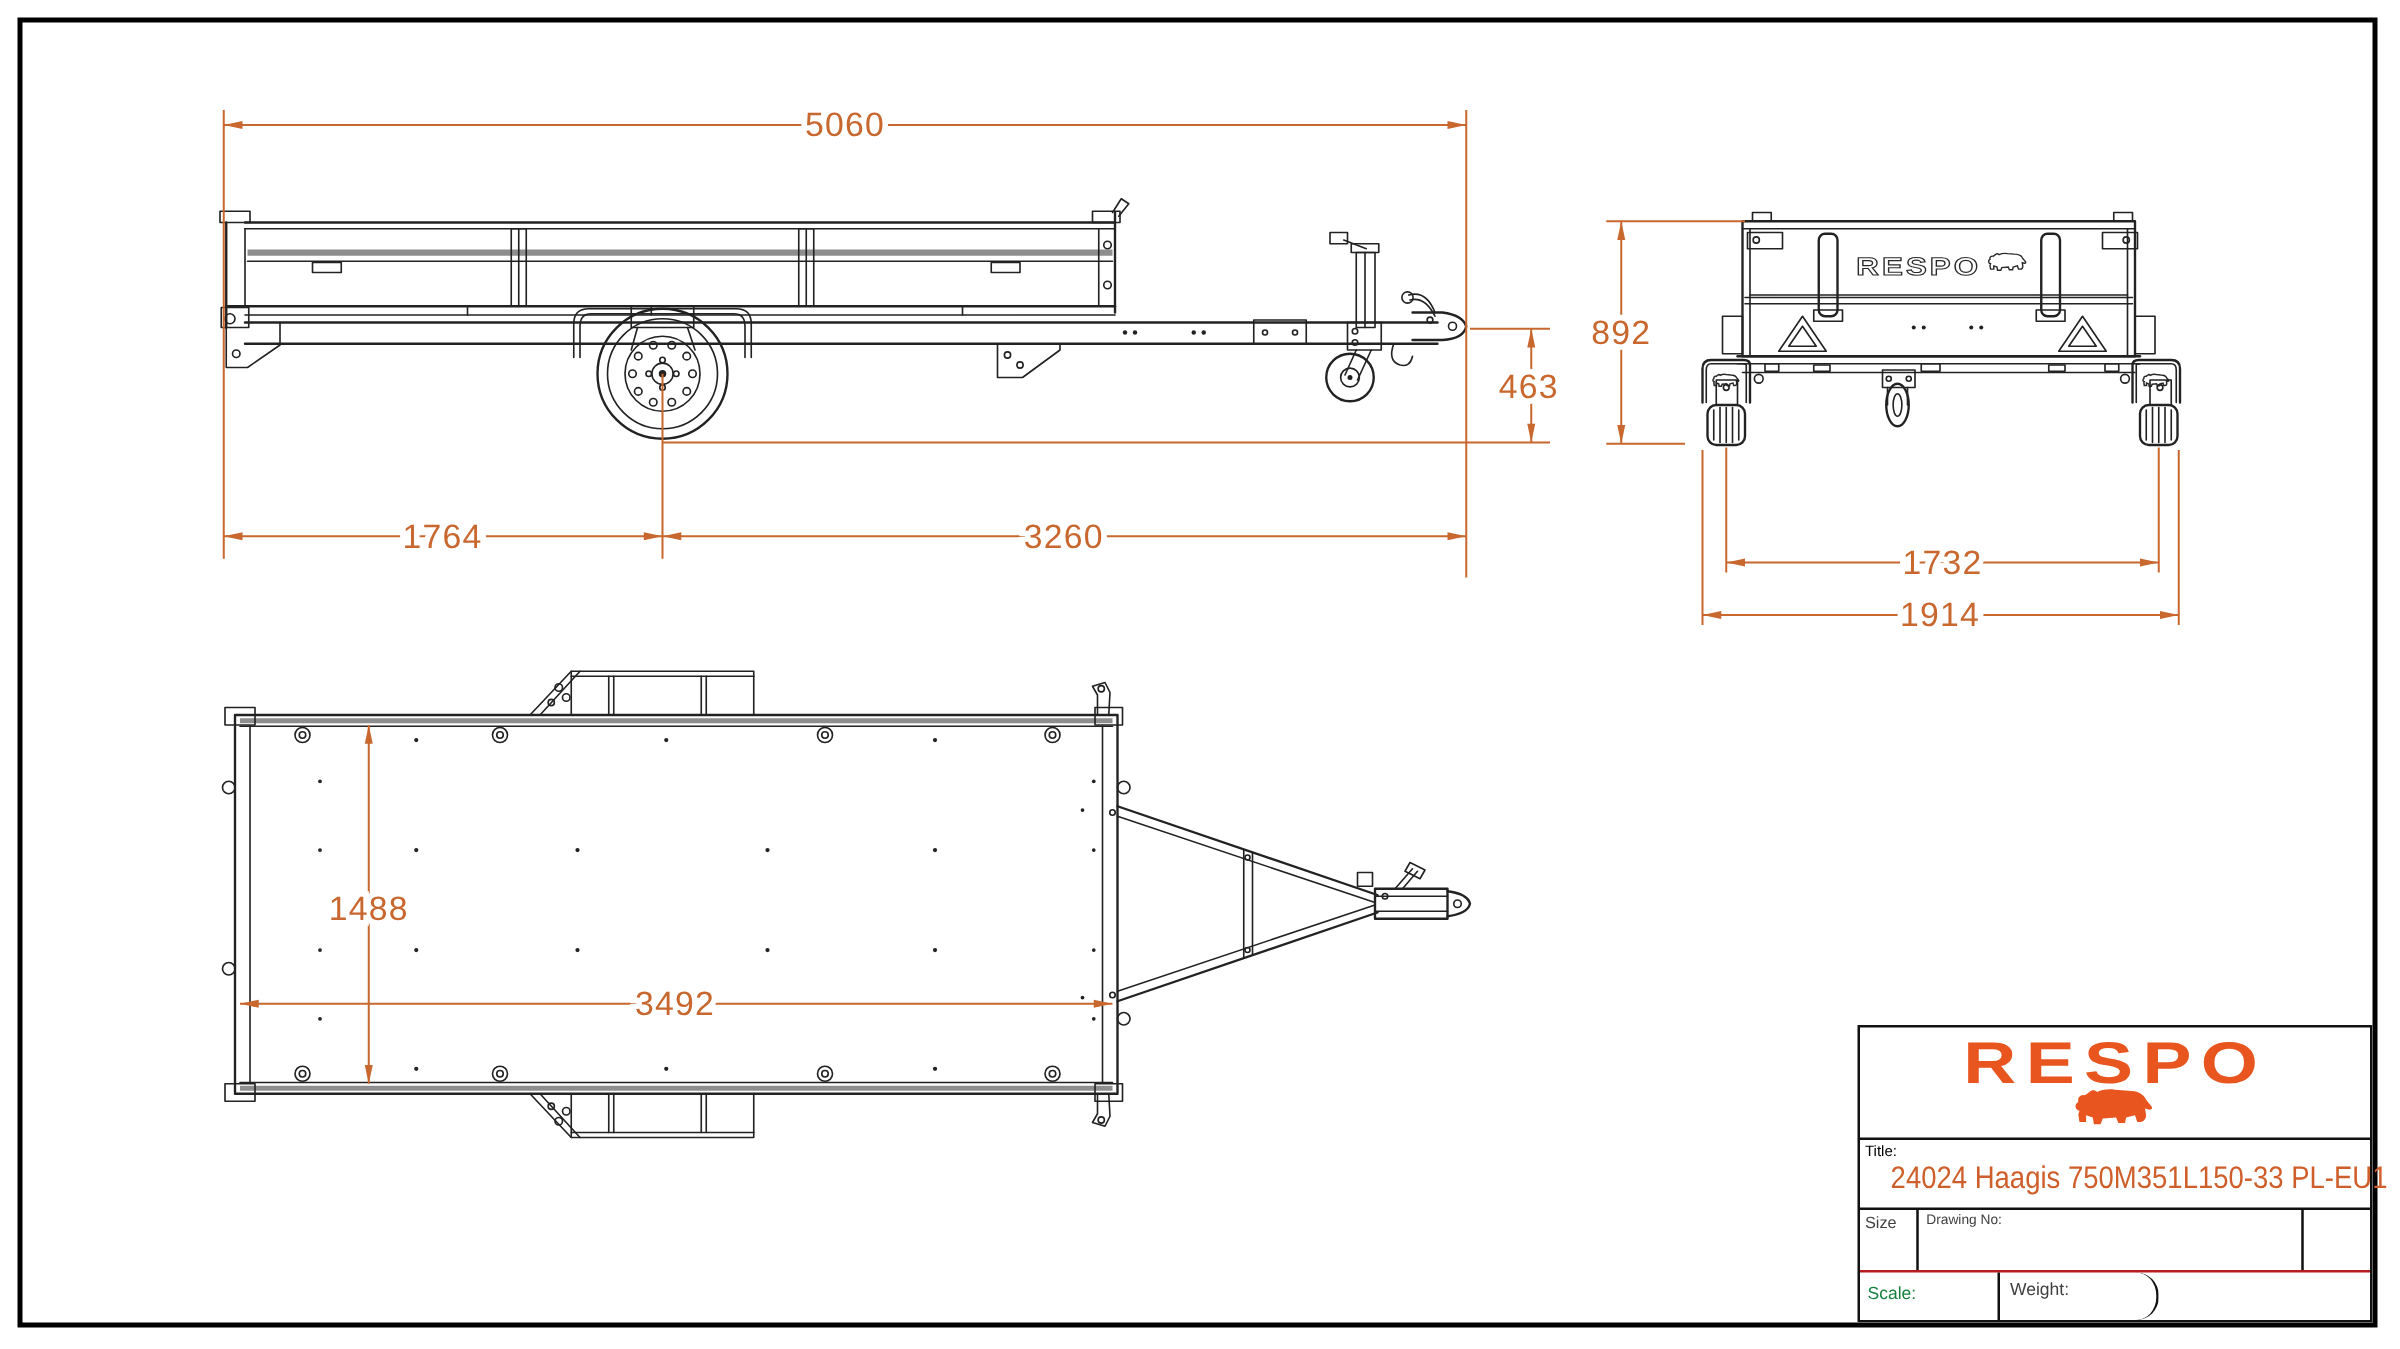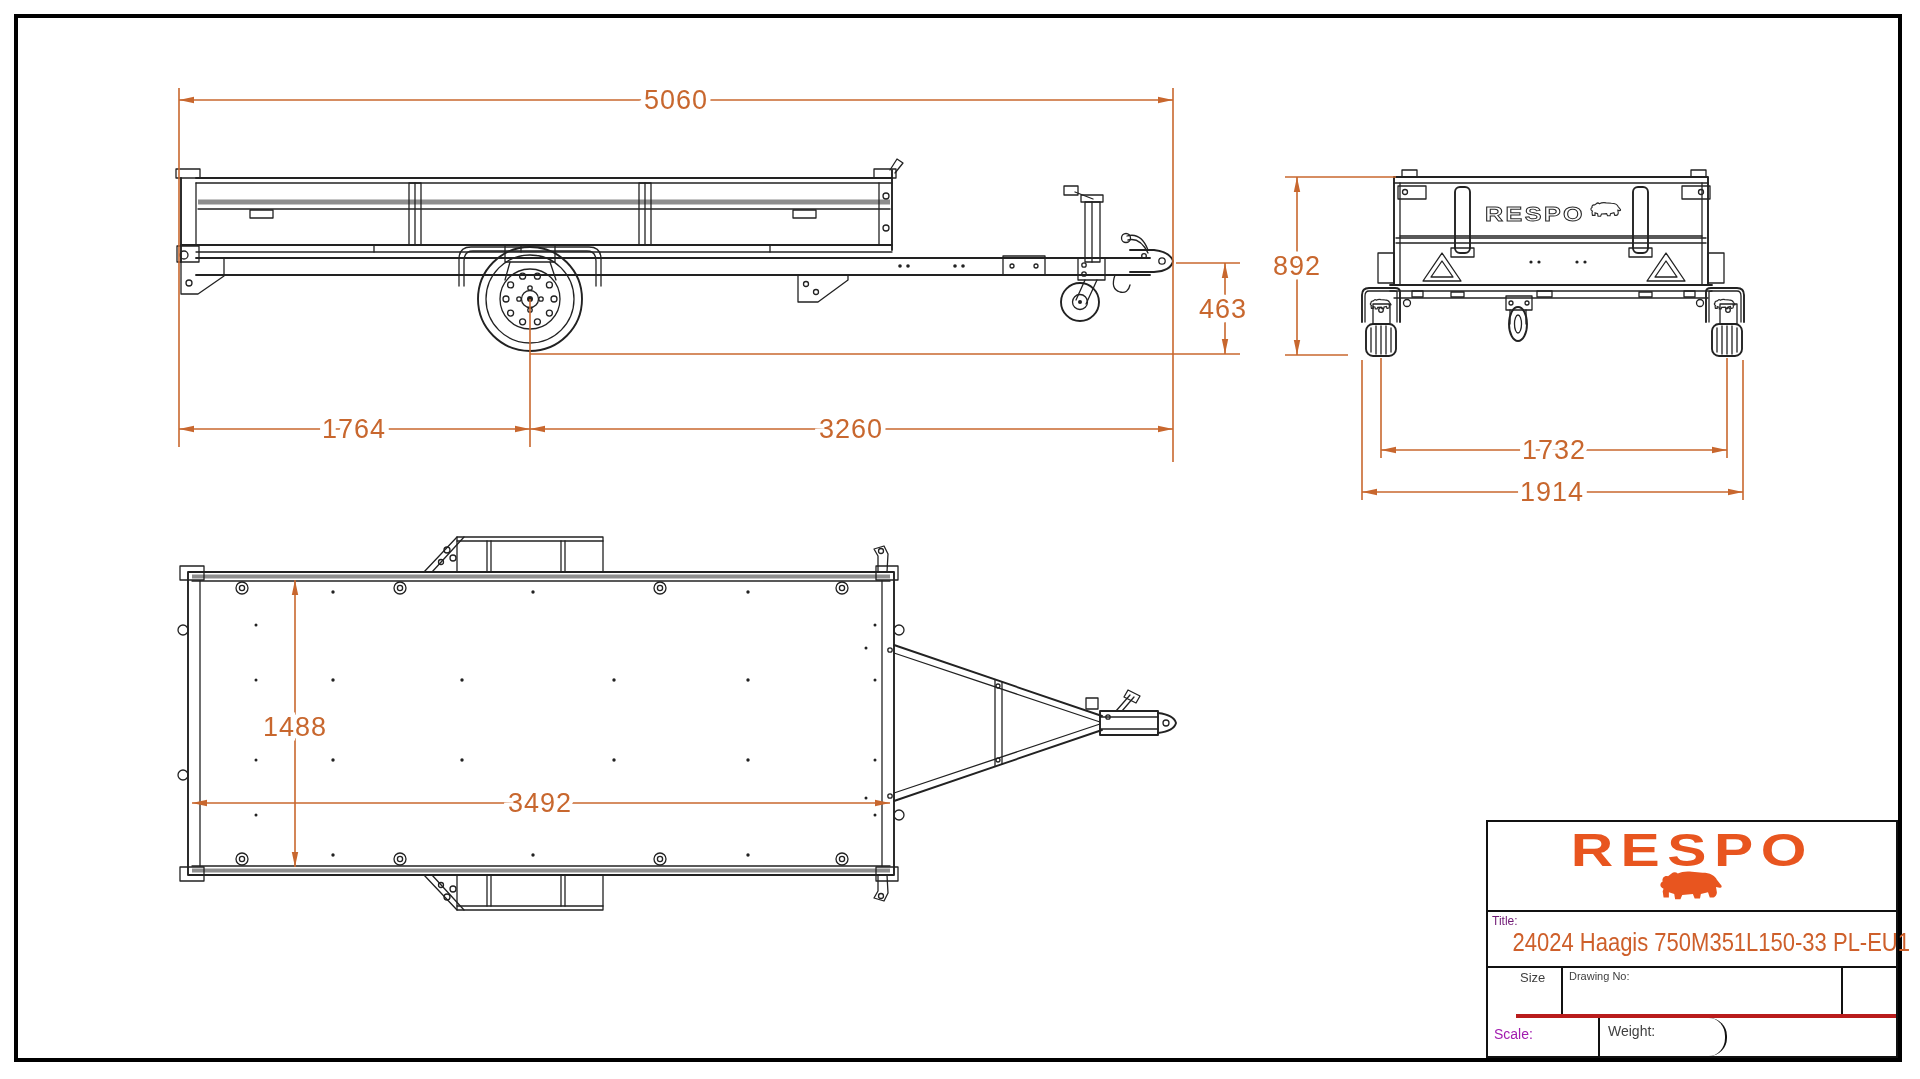--- a/index.html
+++ b/index.html
@@ -30,31 +30,31 @@
   
   .titleblock { position:absolute; left:1486px; top:820px; width:412px; height:238px;
                 background:#fff; border:2px solid #111; box-sizing:border-box;
                 display:flex; flex-direction:column; }
   .tb-logo { height:88px; border-bottom:2px solid #111; display:flex; flex-direction:column;
              align-items:center; justify-content:center; }
   .tb-brand { font-size:47px; font-weight:900; letter-spacing:6px; color:#e8551f;
               line-height:0.85; transform:scaleX(1.25); }
   .tb-bull { height:32px; margin-top:1px; }
   .tb-title-row { height:56px; border-bottom:2px solid #111; position:relative; box-sizing:border-box; }
-  .tb-title-label { position:absolute; left:4px; top:2px; font-size:12px; color:#701a75; }
+  .tb-title-label { position:absolute; left:4px; top:2px; font-size:12px; color:#000000; }
   .tb-title { text-align:center; padding-top:16px; font-size:25px; color:#ce5f2a;
               white-space:nowrap; transform:scaleX(0.88); transform-origin:50% 0; }
-  .tb-mid { height:50px; border-bottom:4px solid #b91c1c; display:flex; box-sizing:border-box;margin-left:28px; }
+  .tb-mid { height:50px; border-bottom:2px solid #b91c1c; display:flex; box-sizing:border-box; }
   .tb-size { width:47px; border-right:2px solid #111; font-size:13px; color:#3f3f3f;
              padding:2px 4px; box-sizing:border-box; }
   .tb-drawno { flex:1; border-right:2px solid #111; font-size:11px; color:#3f3f3f;
                padding:2px 6px; box-sizing:border-box; }
   .tb-endcell { width:53px; }
   .tb-bottom { flex:1; display:flex; }
-  .tb-scale { width:112px; border-right:2px solid #111; font-size:14px; color:#a21caf;
+  .tb-scale { width:112px; border-right:2px solid #111; font-size:14px; color:#15803d;
               padding:8px 6px 0; box-sizing:border-box; }
   .tb-weight { width:127px; border-right:2px solid #111; font-size:14px; color:#3f3f3f;
                padding:5px 8px 0; box-sizing:border-box;border-radius:18px; }
   .tb-rest { flex:1; }
 </style>
 </head>
 <body>
 
 <div class="page">
   <div class="frame"></div>

